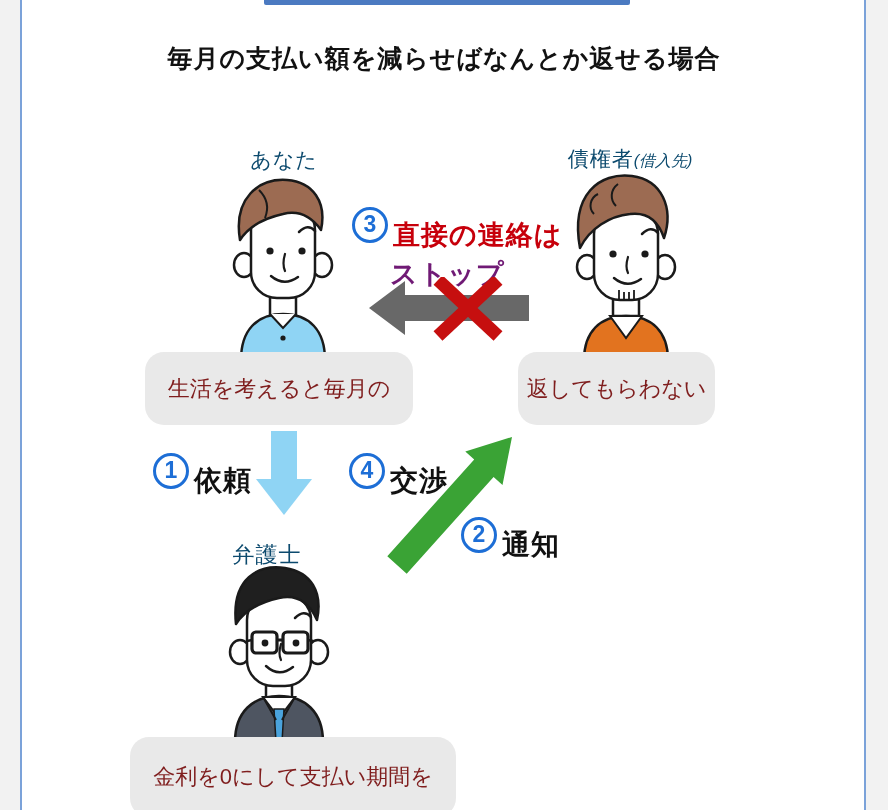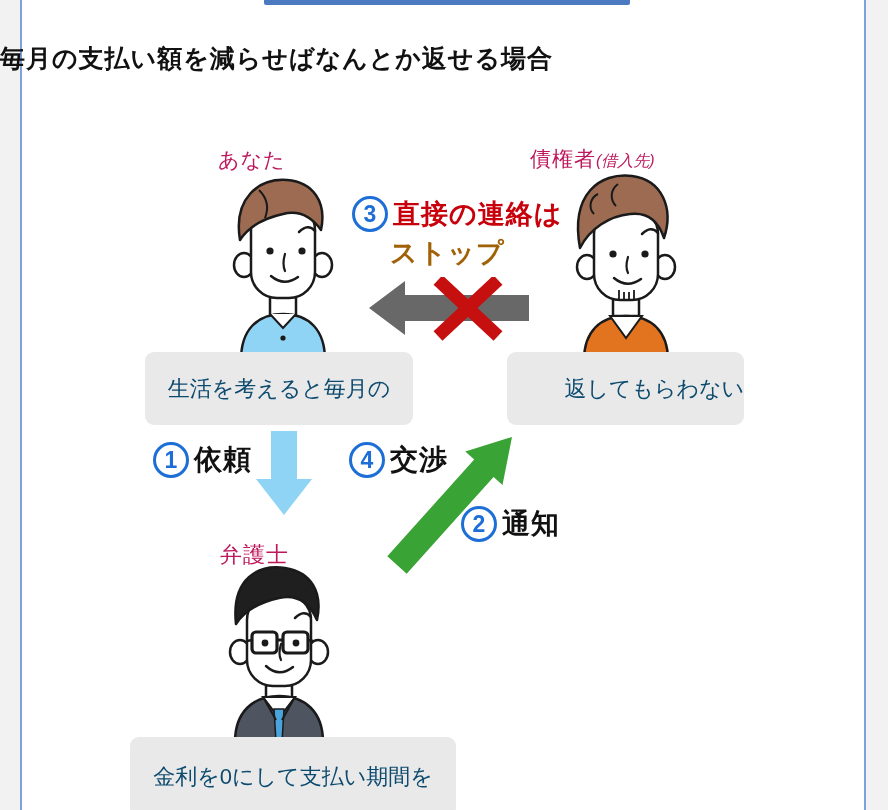--- a/index.html
+++ b/index.html
@@ -21,64 +21,64 @@
     border-right:2px solid #7ba2d9;
     box-sizing:border-box;
   }
   .abs{position:absolute;}
   .top-bar{
     left:264px;top:0;width:366px;height:5px;
     background:#4b7ac1;border-radius:0 0 2px 2px;
   }
   .title{
     left:0;right:0;top:42px;
-    text-align:left;
+    text-align:center;
     font-size:25px;font-weight:bold;color:#111;
     letter-spacing:1px;
   }
   .actor-label{
-    color:#be185d;
+    text-align:center;color:#0c4a6e;
     font-size:21px;letter-spacing:1px;
   }
   .actor-label .note{font-size:16px;letter-spacing:0;font-style:italic;}
   .you-label{left:218px;top:146px;width:132px;}
   .creditor-label{left:530px;top:145px;width:200px;}
-  .lawyer-label{left:220px;top:540px;width:132px;font-size:22px;}
+  .lawyer-label{left:201px;top:540px;width:132px;font-size:22px;}
   .bubble{
-    background:#e9e9e9;border-radius:9px;
-    text-align:center;color:#0c4a6e;
+    background:#e9e9e9;border-radius:19px;
+    text-align:center;color:#7f1d1d;
     font-size:22px;line-height:33px;
     display:flex;flex-direction:column;justify-content:center;
   }
   .you-bubble{left:145px;top:352px;width:268px;height:73px;}
-  .creditor-bubble{left:507px;top:352px;width:237px;height:73px;align-items:flex-end;}
+  .creditor-bubble{left:518px;top:352px;width:197px;height:73px;}
   .lawyer-bubble{left:130px;top:737px;width:326px;height:80px;line-height:32px;}
   .step{
     display:flex;align-items:center;gap:5px;
   }
   .numc{
     display:inline-flex;align-items:center;justify-content:center;
     width:30px;height:30px;
     border:3px solid #1d6ed6;border-radius:50%;
     color:#1d6ed6;background:#fff;
     font-size:23px;font-weight:bold;
     flex:0 0 auto;
   }
   .step-label{
     font-size:28px;font-weight:bold;color:#111;
-    letter-spacing:1px;white-space:nowrap;
+    letter-spacing:1px;white-space:nowrap;margin-top:21px;
   }
   .step1{left:153px;top:441px;}
   .step4{left:349px;top:441px;}
   .step2{left:461px;top:505px;}
   .step3{left:352px;top:196px;}
   .step3 .step-label{color:#c7000b;font-size:27px;}
   .step3-line2{
     margin-left:38px;margin-top:3px;
-    font-size:27px;font-weight:bold;color:#a16207;
+    font-size:27px;font-weight:bold;color:#701a75;
     letter-spacing:1px;
   }
   svg{display:block;}
 </style>
 </head>
 <body>
 
 <div class="page">
   <div class="panel"></div>
   <div class="abs top-bar"></div>

